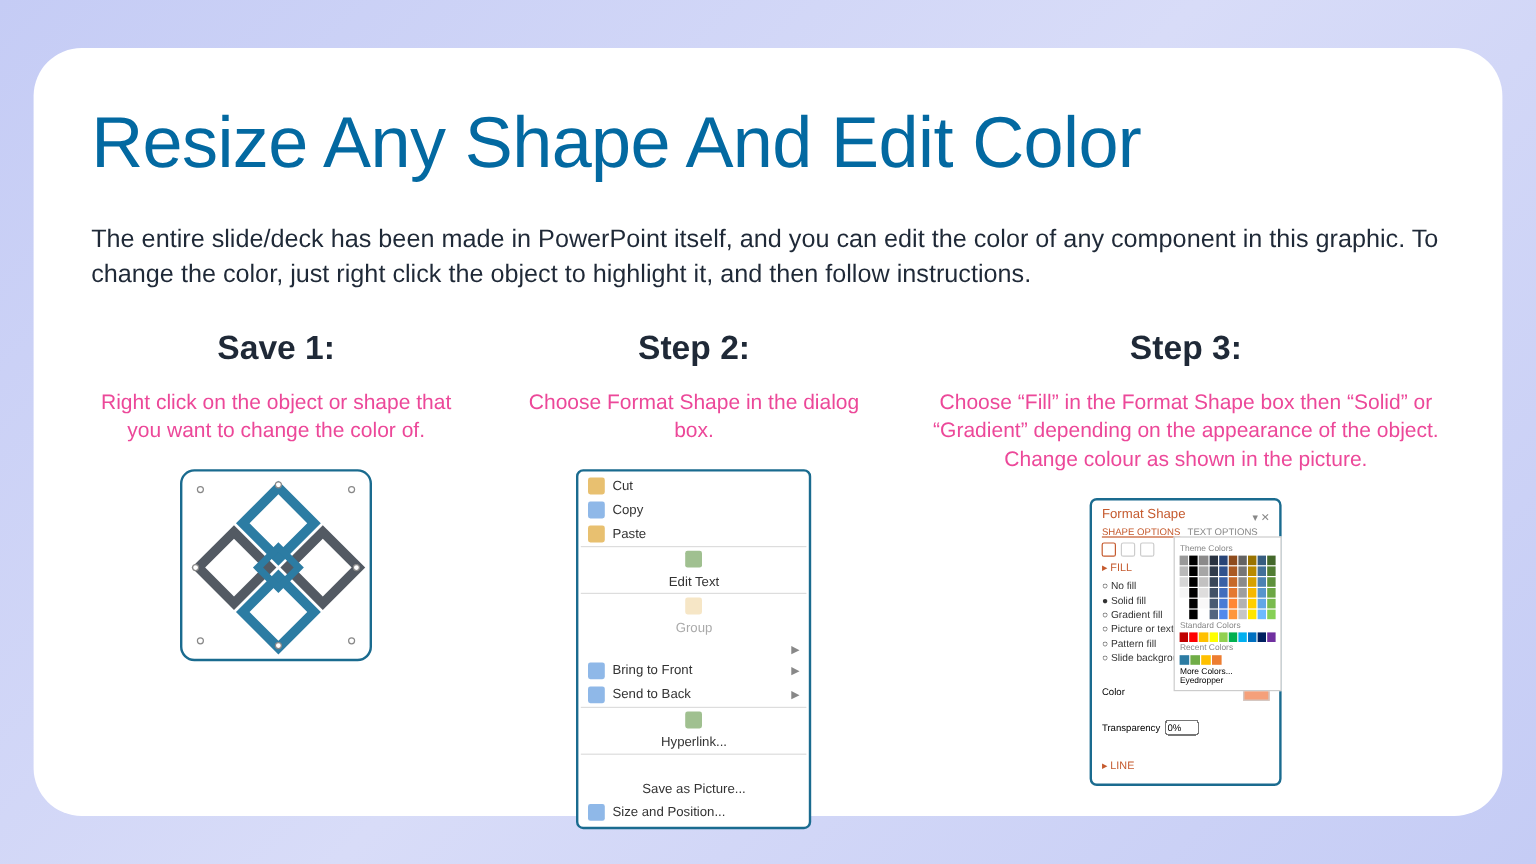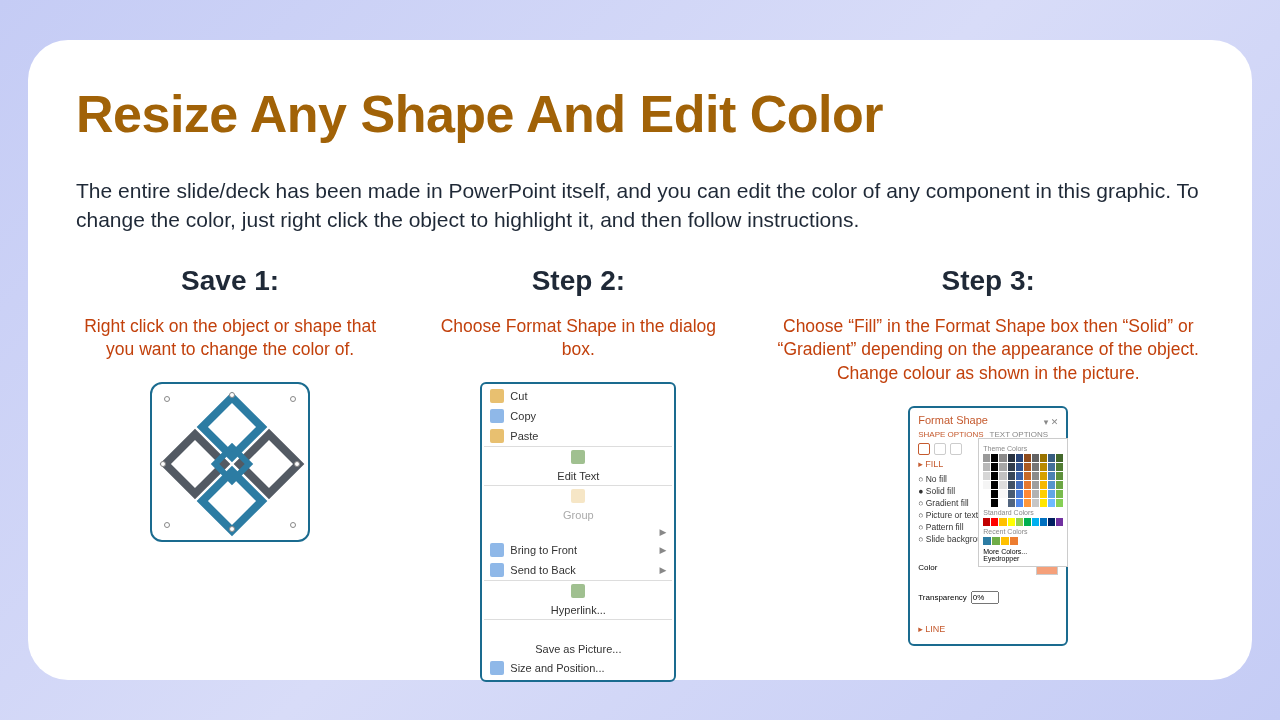--- a/index.html
+++ b/index.html
@@ -9,32 +9,32 @@
     font-family: -apple-system, BlinkMacSystemFont, "Segoe UI", Arial, sans-serif;
     overflow: hidden; position: relative;
   }
   .card {
     position: absolute; left: 28px; top: 40px;
     width: 1224px; height: 640px;
     background: #fff; border-radius: 40px;
     padding: 44px 48px;
   }
   .title {
-    font-size: 52px; font-weight: 700; color: #a16207;
+    font-size: 60px; font-weight: 400; color: #0369a1;
     letter-spacing: -0.5px;
   }
   .desc {
     margin-top: 32px; font-size: 21px; color: #1f2937;
     line-height: 1.4;
   }
   .steps { display: flex; margin-top: 30px; gap: 40px; }
   .col { flex: 1; text-align: center; }
   .col.wide { flex: 1.4; }
   .step-h { font-size: 28px; font-weight: 800; color: #1f2937; margin-bottom: 18px; }
-  .step-d { font-size: 17.5px; color: #c2410c; line-height: 1.35; margin-bottom: 20px; }
+  .step-d { font-size: 17.5px; color: #ec4899; line-height: 1.35; margin-bottom: 20px; }
   .illus {
     display: inline-block; border: 2px solid #1a6b8f; border-radius: 12px;
     background: #fff;
   }
   
   .shape-box { width: 160px; height: 160px; position: relative; }
   .diamond {
     position: absolute; width: 50px; height: 50px;
     border: 8px solid; transform: rotate(45deg);
   }
@@ -56,21 +56,21 @@
   .mi .ico.g { background: #a0c090; }
   .mi .arrow { margin-left: auto; color: #888; font-size: 9px; }
   .mi.dis { color: #aaa; }
   
   .panel {
     width: 160px; text-align: left; padding: 6px 8px;
     font-size: 9px; border-radius: 6px; position: relative;
   }
   .panel-t { color: #c55a2e; font-size: 11px; margin-bottom: 4px; }
   .tabs { font-size: 8px; color: #888; display:flex; gap:6px; margin-bottom:4px;}
-  .tabs .on { color: #c55a2e; }
+  .tabs .on { color: #c55a2e; text-decoration: underline; }
   .fill-h { color: #c55a2e; font-size: 9px; margin: 4px 0; }
   .radio { font-size: 8.5px; color: #333; padding: 1px 0; }
   .radio::before { content: "○ "; }
   .radio.on::before { content: "● "; }
   .swatch-pop {
     position: absolute; right: -2px; top: 30px;
     width: 90px; background: #fff; border: 1px solid #ccc;
     padding: 4px; font-size: 7px;
   }
   .sw-row { display: flex; gap: 1px; margin-bottom: 1px; }

